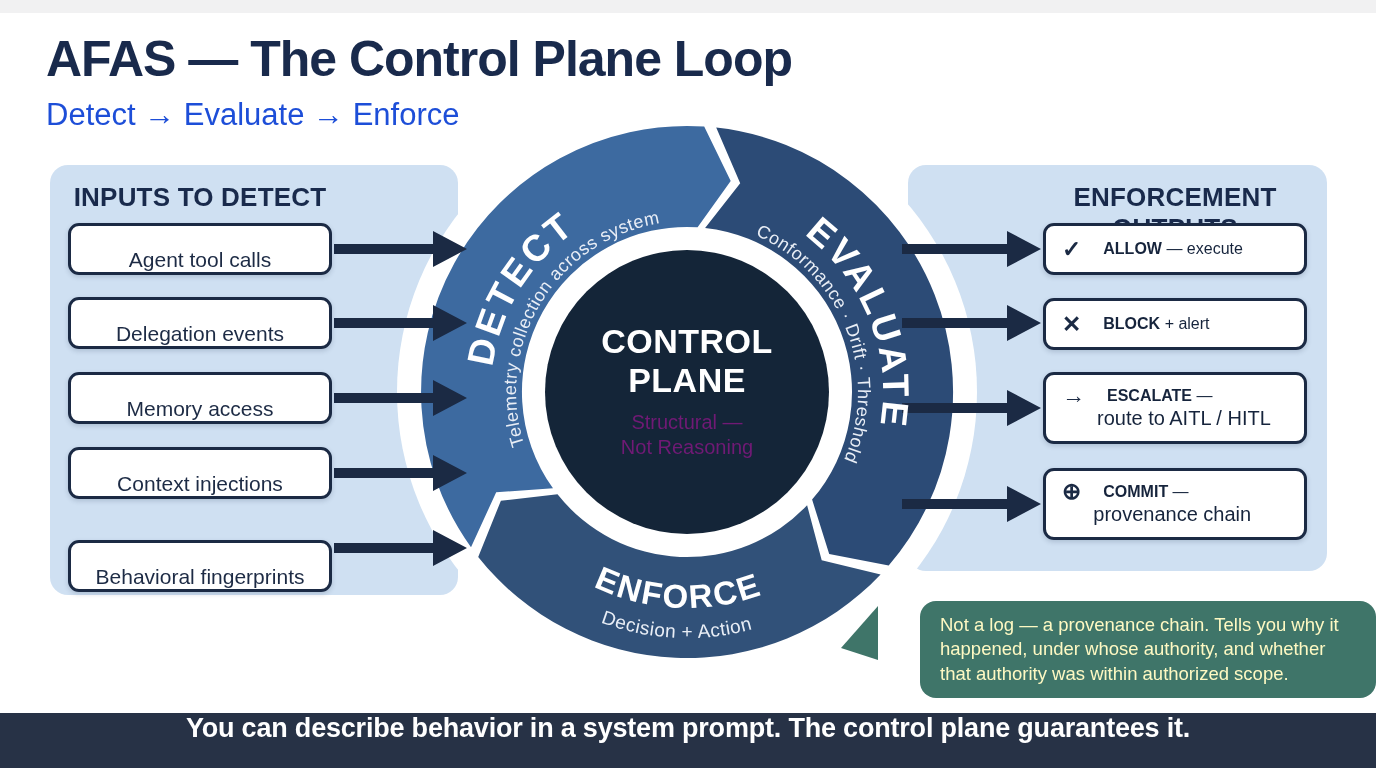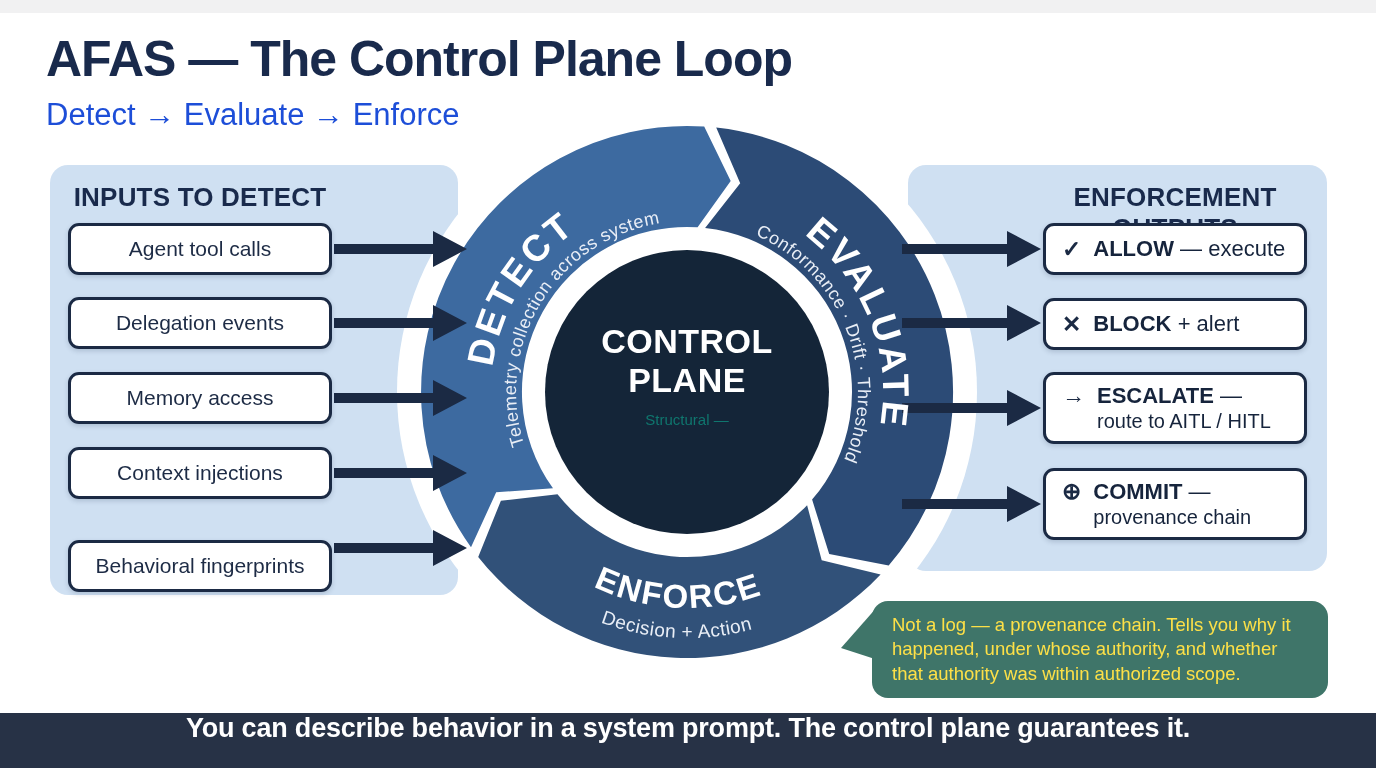--- a/index.html
+++ b/index.html
@@ -16,42 +16,42 @@
   .page-title{left:46px;top:30px;font-size:50px;font-weight:700;letter-spacing:-1px;color:var(--title);}
   .page-subtitle{left:46px;top:97px;font-size:31px;font-weight:400;color:#1d4ed8;}
   .panel{background:var(--panel);border-radius:18px;}
   .panel-left{left:50px;top:165px;width:408px;height:430px;}
   .panel-right{left:908px;top:165px;width:419px;height:406px;}
   .panel-header{font-size:26px;font-weight:700;letter-spacing:.2px;color:var(--title);text-align:center;width:264px;}
   .ph-left{left:68px;top:182px;}
   .ph-right{left:1043px;top:182px;}
   .ibox{
     left:68px;width:264px;height:52px;background:#fff;border:3.5px solid var(--navy);
-    border-radius:11px;display:flex;align-items:center;justify-content:center;
+    border-radius:11px;display:flex;align-items:flex-end;justify-content:center;
     font-size:21px;color:#1d2b45;box-shadow:0 2px 5px rgba(20,40,70,.18);box-sizing:border-box;
   }
   .obox{
     left:1043px;width:264px;background:#fff;border:3.5px solid var(--navy);
     border-radius:11px;display:flex;align-items:center;gap:12px;padding-left:16px;
     color:#16243c;box-shadow:0 2px 5px rgba(20,40,70,.18);box-sizing:border-box;height:52px;
   }
   .obox.tall{height:72px;}
   .obox.tall .oicon{align-self:flex-start;margin-top:9px;}
   .oicon{font-size:23px;font-weight:700;color:var(--navy);line-height:1;}
   .otext{display:flex;flex-direction:column;justify-content:center;line-height:1.25;}
-  .oline1{font-size:22px;}
+  .oline1{font-size:16px;margin-left:10px;}
   .oname{font-weight:700;}
   .osuffix{font-weight:400;}
   .oline2{font-size:20px;font-weight:400;}
   .center-block{left:537px;top:322px;width:300px;text-align:center;color:#fff;}
   .center-title{font-size:34px;font-weight:700;line-height:1.14;letter-spacing:.5px;}
-  .center-sub{font-size:15px;font-weight:400;line-height:1.28;color:#0f766e;margin-top:10px;}
+  .center-sub{font-size:20px;font-weight:400;line-height:1.28;color:#701a75;margin-top:10px;}
   .note-bubble{
-    left:872px;top:601px;width:456px;box-sizing:border-box;background:var(--note);
-    border-radius:16px;padding:12px 20px;font-size:18.5px;line-height:1.32;color:#fde047;
+    left:920px;top:601px;width:456px;box-sizing:border-box;background:var(--note);
+    border-radius:16px;padding:12px 20px;font-size:18.5px;line-height:1.32;color:#fef9c3;
   }
   .footer-bar{
     left:0;top:713px;width:1376px;height:55px;background:var(--footer);
     display:flex;align-items:flex-start;justify-content:center;
   }
   .footer-text{font-size:27px;font-weight:700;color:#ffffff;letter-spacing:-.2px;}
   svg text{font-family:"Liberation Sans",sans-serif;}
   .arc-title{font-size:37px;font-weight:700;fill:#ffffff;letter-spacing:3px;}
   .arc-title-small{font-size:33px;font-weight:700;fill:#ffffff;letter-spacing:2px;}
   .arc-sub{font-size:18px;font-weight:400;fill:#e9eef6;letter-spacing:.5px;}
@@ -160,19 +160,20 @@
   <span class="otext">
     <span class="oline1"><b class="oname">COMMIT</b> <span class="osuffix">—</span></span>
     <span class="oline2">provenance chain</span>
   </span>
 </div>
 
 <div class="abs center-block">
   <div class="center-title">CONTROL</div>
   <div class="center-title">PLANE</div>
   <div class="center-sub">Structural —</div>
+  <div class="center-sub" style="margin-top:0;">Not Reasoning</div>
 </div>
 
 <div class="abs note-bubble">Not a log — a provenance chain. Tells you why it happened, under whose authority, and whether that authority was within authorized scope.</div>
 
 <div class="abs footer-bar">
   <span class="footer-text">You can describe behavior in a system prompt. The control plane guarantees it.</span>
 </div>
 
 </body></html>

